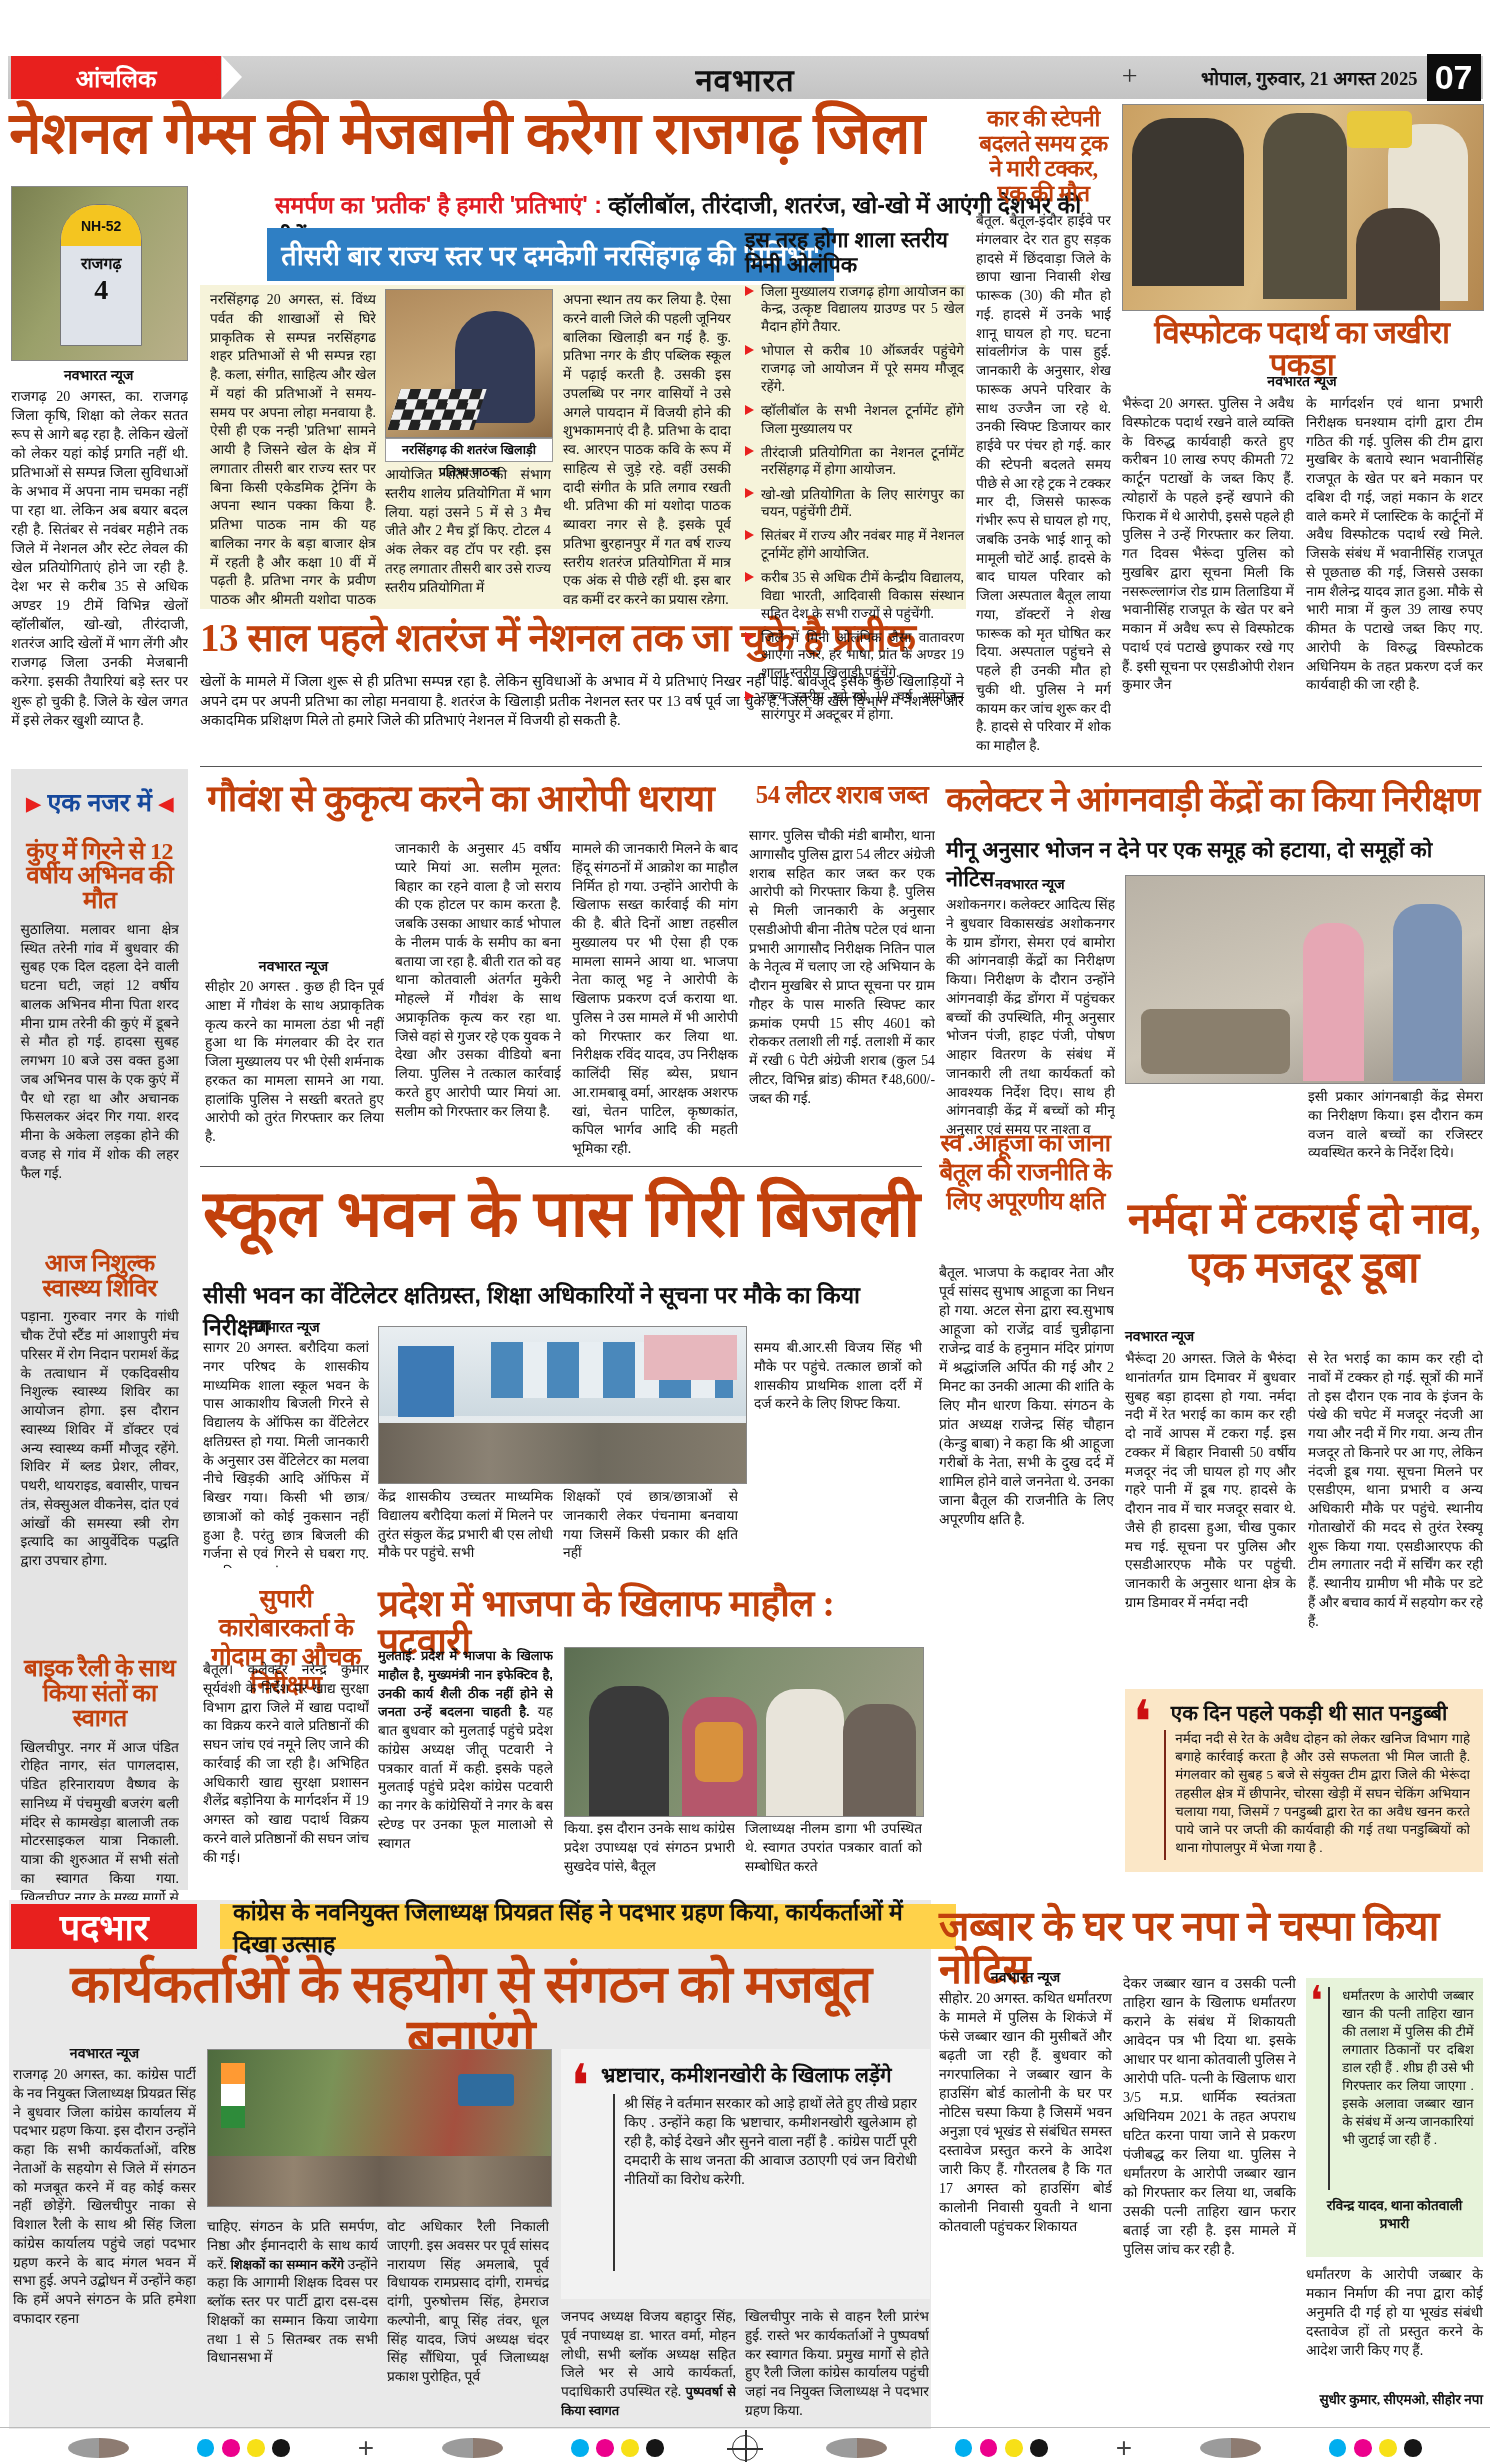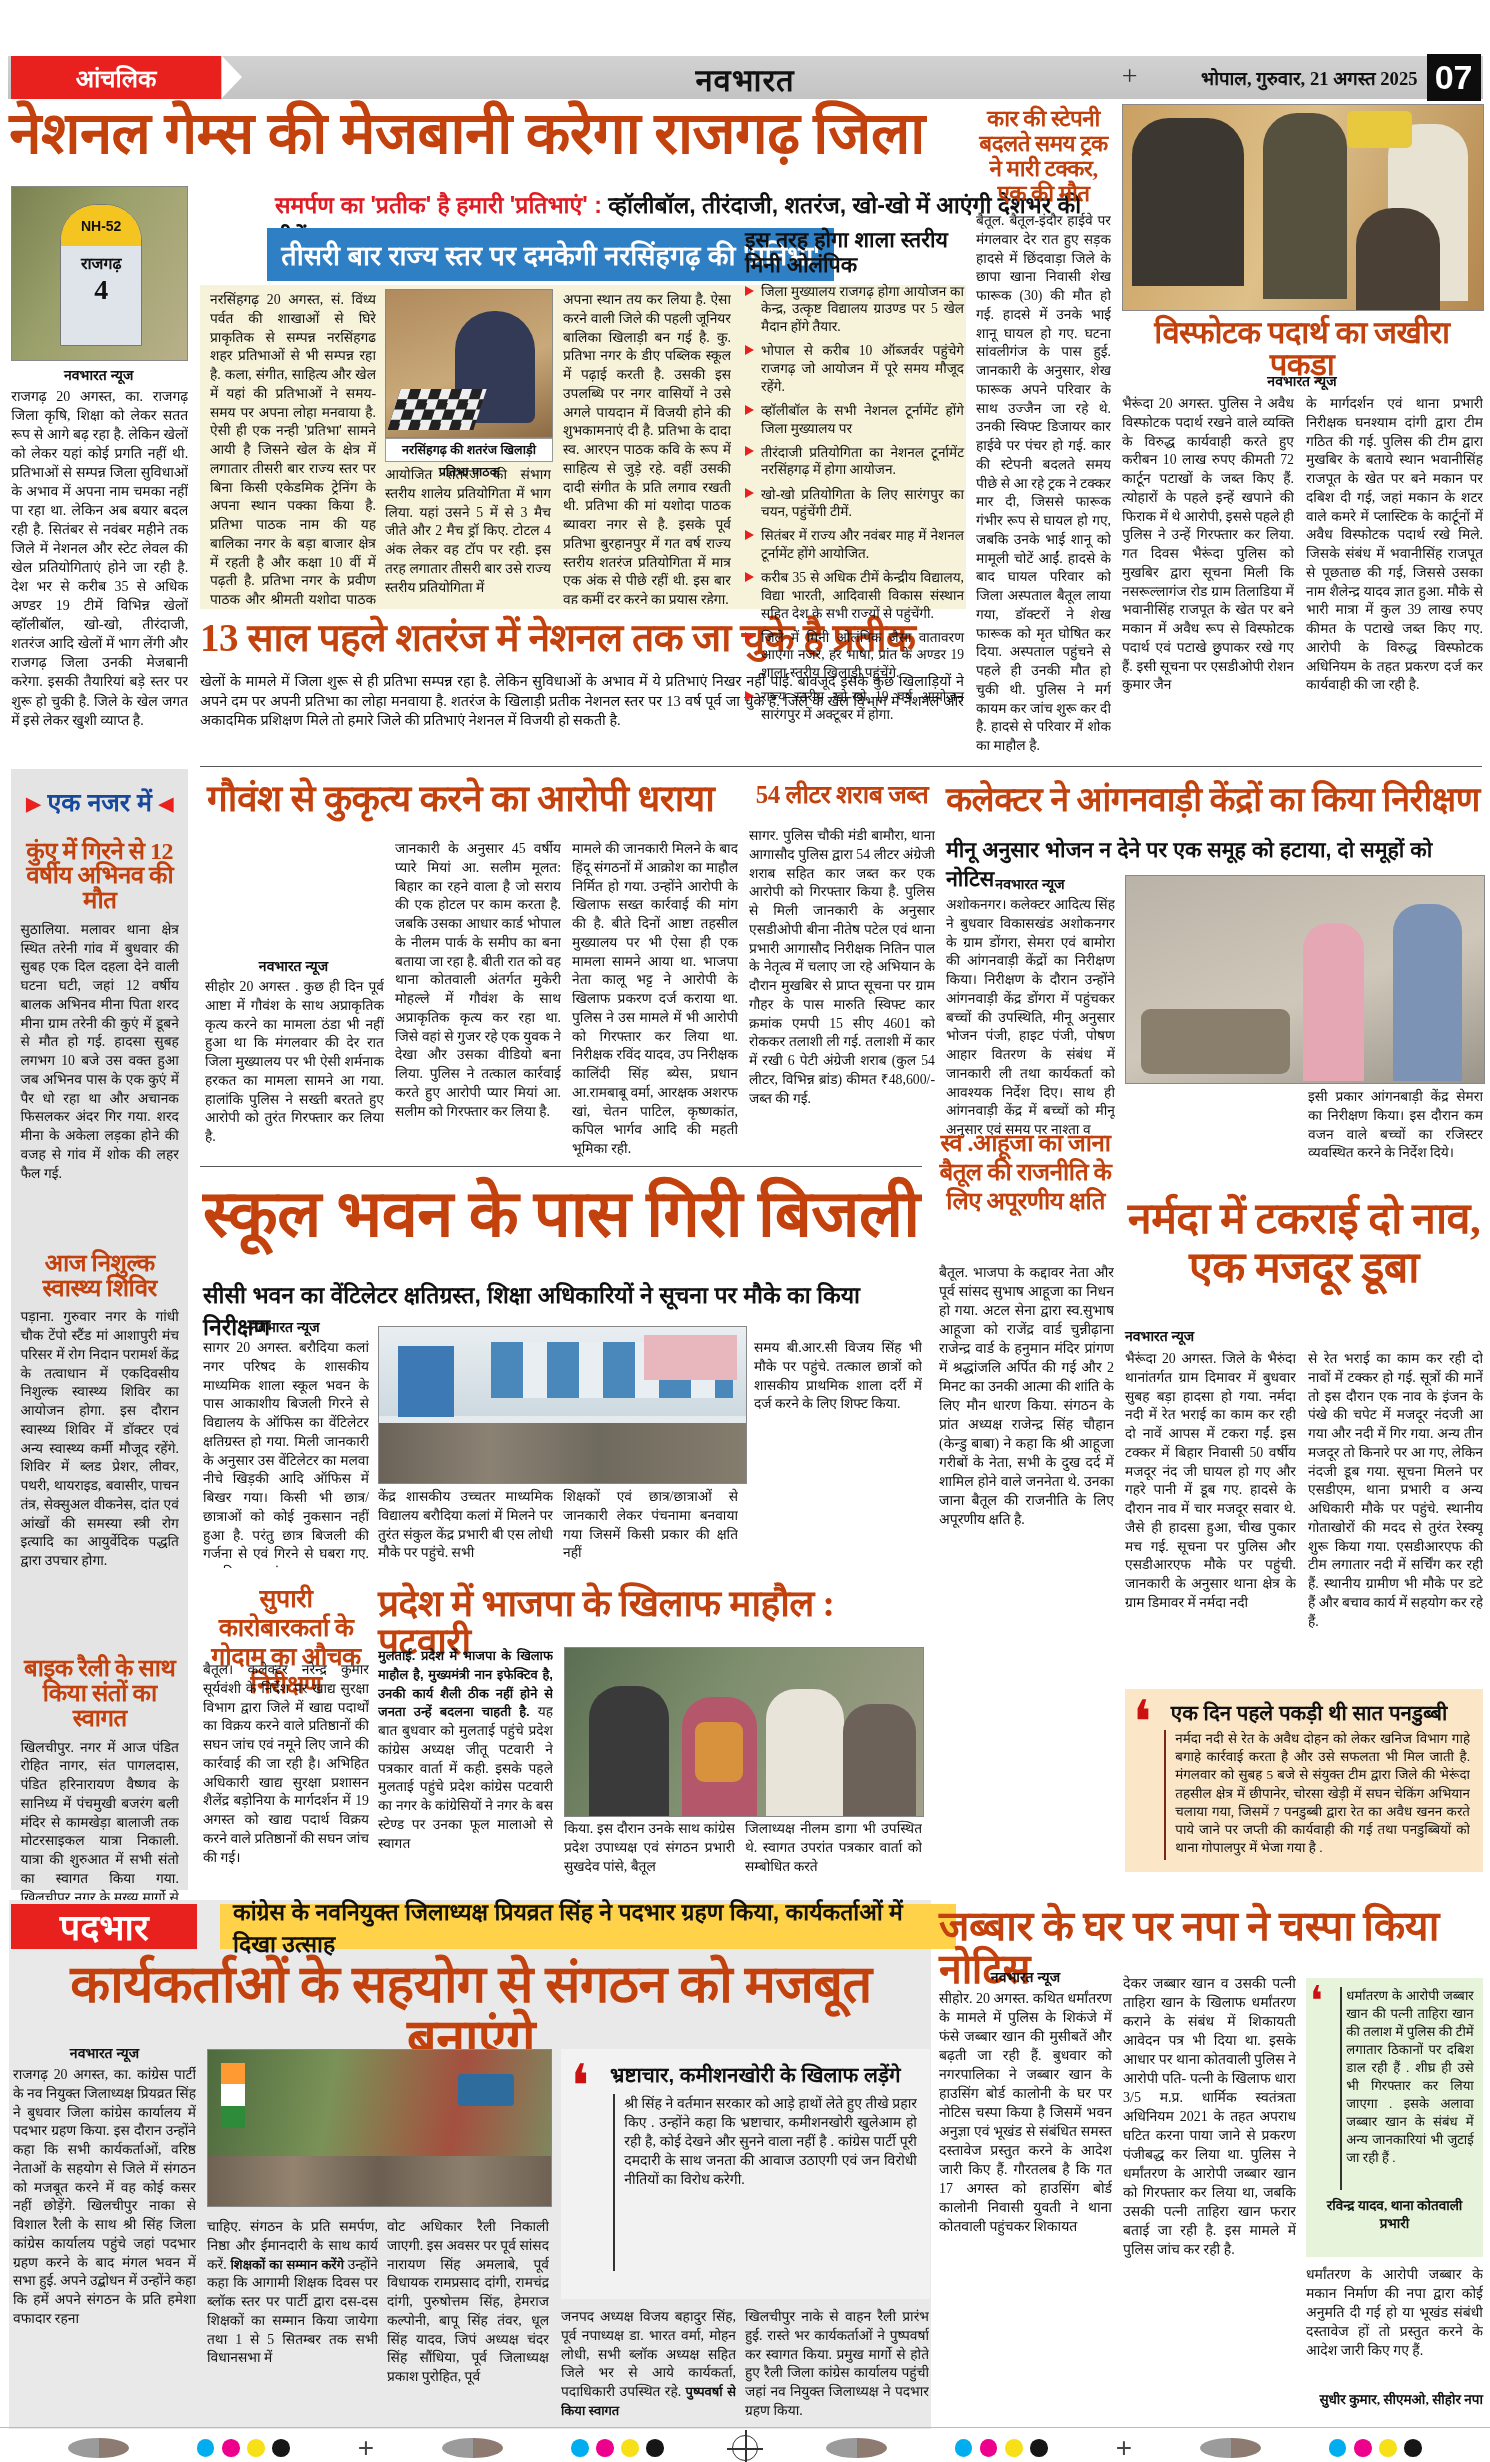--- a/index.html
+++ b/index.html
@@ -229,42 +229,42 @@
   <div class="abs hl" style="left:13px;top:1958px;width:916px;height:73px;font-size:52px;text-align:center;">कार्यकर्ताओं के सहयोग से संगठन को मजबूत बनाएंगे</div>
   <div class="abs byline" style="left:13px;top:2043px;width:183px;">नवभारत न्यूज</div>
   <div class="abs bodytx" style="left:13px;top:2066px;width:183px;height:359px;">राजगढ़ 20 अगस्त, का. कांग्रेस पार्टी के नव नियुक्त जिलाध्यक्ष प्रियव्रत सिंह ने बुधवार जिला कांग्रेस कार्यालय में पदभार ग्रहण किया. इस दौरान उन्होंने कहा कि सभी कार्यकर्ताओं, वरिष्ठ नेताओं के सहयोग से जिले में संगठन को मजबूत करने में वह कोई कसर नहीं छोड़ेंगे. खिलचीपुर नाका से विशाल रैली के साथ श्री सिंह जिला कांग्रेस कार्यालय पहुंचे जहां पदभार ग्रहण करने के बाद मंगल भवन में सभा हुई. अपने उद्बोधन में उन्होंने कहा कि हमें अपने संगठन के प्रति हमेशा वफादार रहना</div>
   <div class="abs photo" style="left:207px;top:2049px;width:343px;height:156px;background:linear-gradient(100deg,#4e6b3e 0%,#7a9257 35%,#a4503f 70%,#7c8b60 100%);">
     <div style="position:absolute;left:13px;top:13px;width:24px;height:65px;background:linear-gradient(#ff9a33 33%,#fff 33% 66%,#2e8b3a 66%);"></div>
     <div style="position:absolute;left:0;bottom:0;width:100%;height:50px;background:linear-gradient(90deg,#6f6254,#93836f 25%,#6b5f52 50%,#8d7f6c 75%,#6f6254);"></div>
     <div style="position:absolute;right:37px;top:24px;width:56px;height:32px;background:#2f6c9e;border-radius:3.7px;"></div>
   </div>
   <div class="abs qbox" style="left:561px;top:2049px;width:369px;height:250px;padding:11.2px 13px;box-sizing:border-box;">
     <span class="qmark" style="position:absolute;left:9.3px;top:17px;">❛</span>
-    <div class="qtitle" style="margin-left:26px;">भ्रष्टाचार, कमीशनखोरी के खिलाफ लड़ेंगे</div>
+    <div class="qtitle" style="margin-left:17px;">भ्रष्टाचार, कमीशनखोरी के खिलाफ लड़ेंगे</div>
     <div class="bodytx" style="height:177px;margin-left:39px;margin-top:5.6px;border-left:2.8px solid #333;padding-left:9.3px;font-size:14px;">श्री सिंह ने  वर्तमान सरकार को आड़े हाथों लेते हुए तीखे प्रहार किए . उन्होंने कहा कि भ्रष्टाचार, कमीशनखोरी खुलेआम हो रही है, कोई देखने और सुनने वाला नहीं है . कांग्रेस पार्टी पूरी दमदारी के साथ जनता की आवाज उठाएगी एवं जन विरोधी नीतियों का विरोध करेगी.</div>
   </div>
   <div class="abs bodytx" style="left:207px;top:2218px;width:171px;height:207px;">
     <span>चाहिए. संगठन के प्रति समर्पण, निष्ठा और ईमानदारी के साथ कार्य करें.</span>
     <b>शिक्षकों का सम्मान करेंगे</b>
     <span>उन्होंने कहा कि आगामी शिक्षक दिवस पर ब्लॉक स्तर पर पार्टी द्वारा दस-दस शिक्षकों का सम्मान किया जायेगा तथा 1 से 5 सितम्बर तक सभी विधानसभा में</span>
   </div>
   <div class="abs bodytx" style="left:387px;top:2218px;width:162px;height:207px;">वोट अधिकार रैली निकाली जाएगी. इस अवसर पर पूर्व सांसद नारायण सिंह अमलाबे, पूर्व विधायक रामप्रसाद दांगी, रामचंद्र दांगी, पुरुषोत्तम सिंह, हेमराज कल्पोनी, बापू सिंह तंवर, धूल सिंह यादव, जिपं अध्यक्ष चंदर सिंह सौंधिया, पूर्व जिलाध्यक्ष प्रकाश पुरोहित, पूर्व</div>
   <div class="abs bodytx" style="left:561px;top:2308px;width:175px;height:117px;">
     <span>जनपद अध्यक्ष विजय बहादुर सिंह,  पूर्व नपाध्यक्ष डा. भारत वर्मा, मोहन लोधी, सभी ब्लॉक अध्यक्ष सहित जिले भर से आये कार्यकर्ता, पदाधिकारी उपस्थित रहे.</span>
     <b>पुष्पवर्षा से किया स्वागत</b>
   </div>
   <div class="abs bodytx" style="left:745px;top:2308px;width:184px;height:117px;">खिलचीपुर नाके से वाहन रैली प्रारंभ हुई. रास्ते भर कार्यकर्ताओं ने पुष्पवर्षा कर स्वागत किया. प्रमुख मार्गो से होते हुए रैली जिला कांग्रेस कार्यालय पहुंची जहां नव नियुक्त जिलाध्यक्ष ने पदभार ग्रहण किया.</div>
 
   <div class="abs hl" style="left:939px;top:1905px;width:544px;height:54px;font-size:41px;">जब्बार के घर पर नपा ने चस्पा किया नोटिस</div>
   <div class="abs byline" style="left:939px;top:1967px;width:173px;">नवभारत न्यूज</div>
   <div class="abs bodytx" style="left:939px;top:1989px;width:173px;height:438px;font-size:14px;">सीहोर. 20 अगस्त. कथित धर्मांतरण के मामले में पुलिस के शिकंजे में फंसे जब्बार खान की मुसीबतें और बढ़ती जा रही हैं. बुधवार को नगरपालिका ने जब्बार खान के हाउसिंग बोर्ड कालोनी के घर पर नोटिस चस्पा किया है जिसमें  भवन अनुज्ञा एवं भूखंड से संबंधित समस्त दस्तावेज प्रस्तुत करने के आदेश जारी किए हैं. गौरतलब है कि गत 17 अगस्त को हाउसिंग बोर्ड कालोनी निवासी युवती ने थाना कोतवाली पहुंचकर शिकायत</div>
   <div class="abs bodytx" style="left:1123px;top:1974px;width:173px;height:453px;font-size:14px;">देकर जब्बार खान व उसकी पत्नी ताहिरा खान के खिलाफ धर्मांतरण कराने के संबंध में शिकायती आवेदन पत्र भी दिया था. इसके आधार पर थाना कोतवाली पुलिस ने आरोपी पति- पत्नी के खिलाफ धारा 3/5 म.प्र. धार्मिक स्वतंत्रता अधिनियम 2021 के तहत अपराध घटित करना पाया जाने से प्रकरण पंजीबद्ध कर लिया था. पुलिस ने धर्मांतरण के आरोपी जब्बार खान को गिरफ्तार कर लिया था, जबकि उसकी पत्नी ताहिरा खान फरार बताई जा रही है. इस मामले में पुलिस जांच कर रही है.</div>
   <div class="abs greenq" style="left:1306px;top:1978px;width:177px;height:279px;padding:9.3px;box-sizing:border-box;">
     <span class="qmark" style="position:absolute;left:3.7px;top:9.3px;font-size:41px;">❛</span>
-    <div class="bodytx" style="height:203px;border-left:2.3px solid #333;padding-left:4px;margin-left:25px;font-size:13.2px;">धर्मांतरण के आरोपी जब्बार खान की पत्नी ताहिरा खान की तलाश में पुलिस की टीमें लगातार ठिकानों पर दबिश डाल रही हैं .  शीघ्र ही उसे भी गिरफ्तार कर लिया जाएगा . इसके अलावा जब्बार खान के संबंध में अन्य जानकारियां भी जुटाई जा रही हैं .</div>
+    <div class="bodytx" style="height:203px;border-left:2.3px solid #333;padding-left:12px;margin-left:13px;font-size:13.2px;">धर्मांतरण के आरोपी जब्बार खान की पत्नी ताहिरा खान की तलाश में पुलिस की टीमें लगातार ठिकानों पर दबिश डाल रही हैं .  शीघ्र ही उसे भी गिरफ्तार कर लिया जाएगा . इसके अलावा जब्बार खान के संबंध में अन्य जानकारियां भी जुटाई जा रही हैं .</div>
     <div style="text-align:center;font-weight:700;font-size:13.5px;margin-top:5.6px;">रविन्द्र यादव, थाना कोतवाली प्रभारी</div>
   </div>
   <div class="abs bodytx" style="left:1306px;top:2265px;width:177px;height:123px;font-size:14px;">धर्मांतरण के आरोपी जब्बार के मकान निर्माण की नपा द्वारा कोई अनुमति दी गई हो या भूखंड संबंधी दस्तावेज हों तो प्रस्तुत करने के आदेश जारी किए गए हैं.</div>
   <div class="abs" style="left:1306px;top:2390px;width:177px;font-weight:700;font-size:13.5px;text-align:right;">सुधीर कुमार, सीएमओ, सीहोर नपा</div>
 
   <div class="abs hrline" style="left:0px;top:2427px;width:1490px;background:#bbb;"></div>
   <div class="abs marks">
     <span class="ellip"></span>
     <span class="cmyk">
         <i class="c-c"></i>

